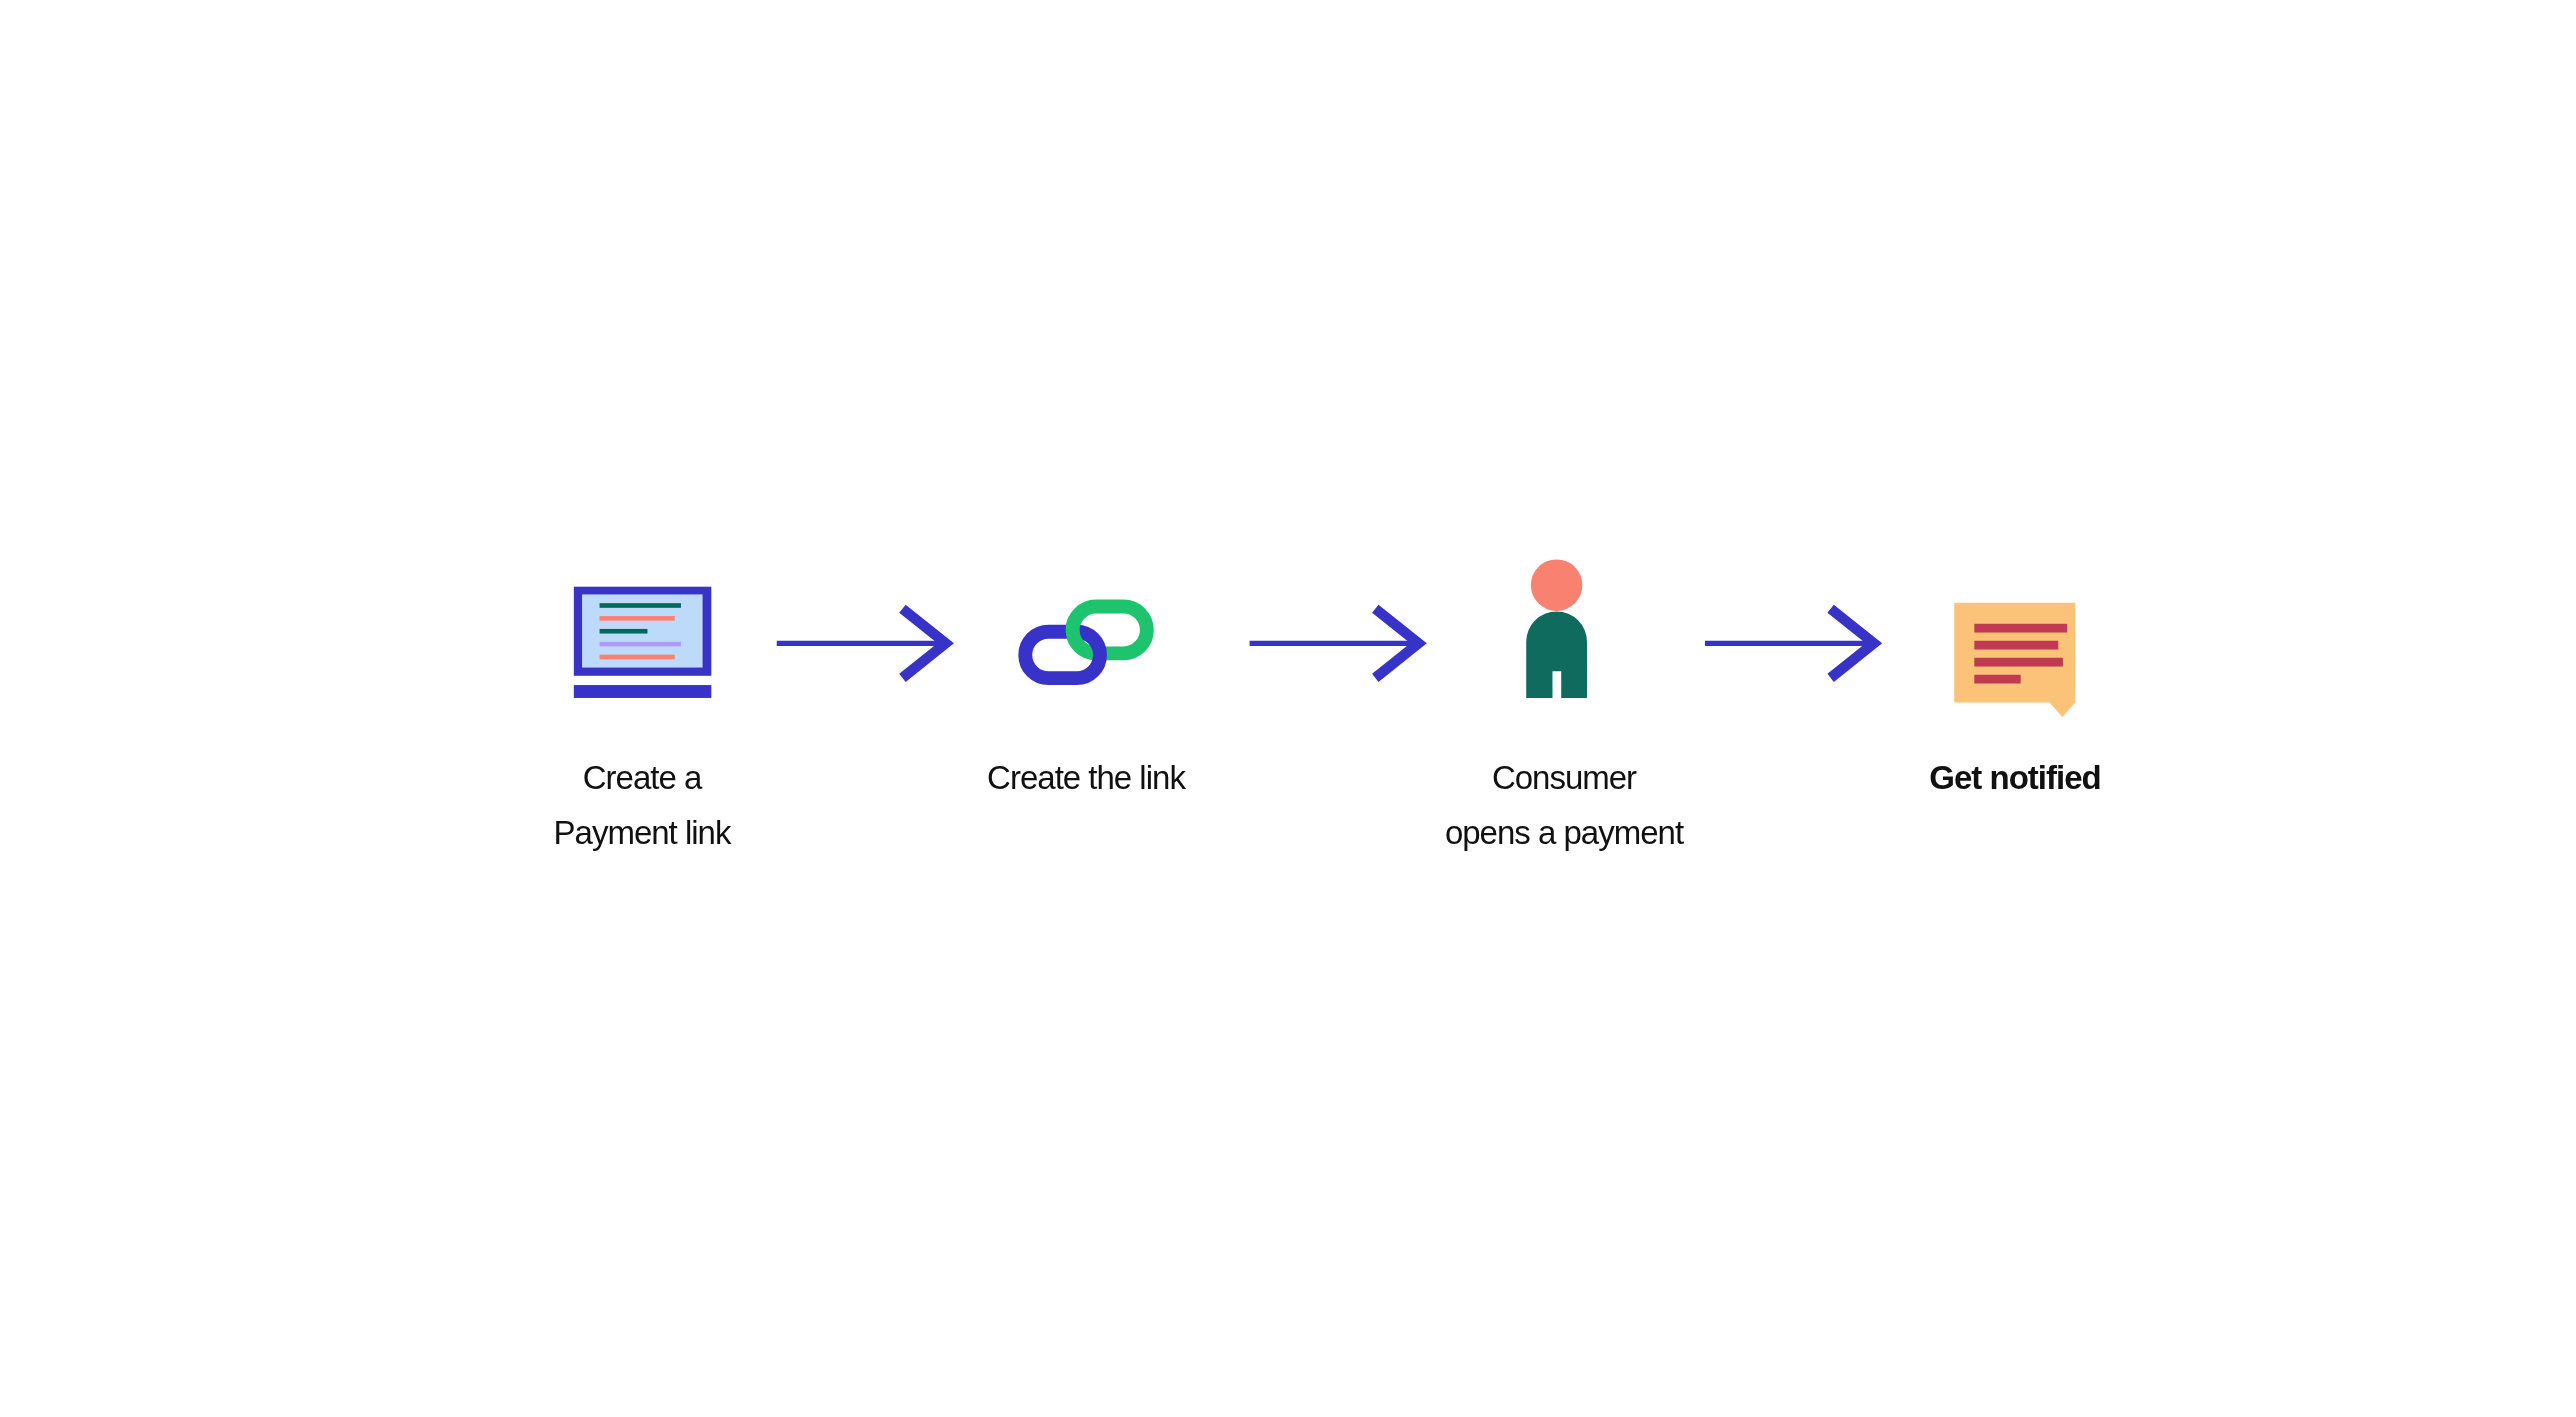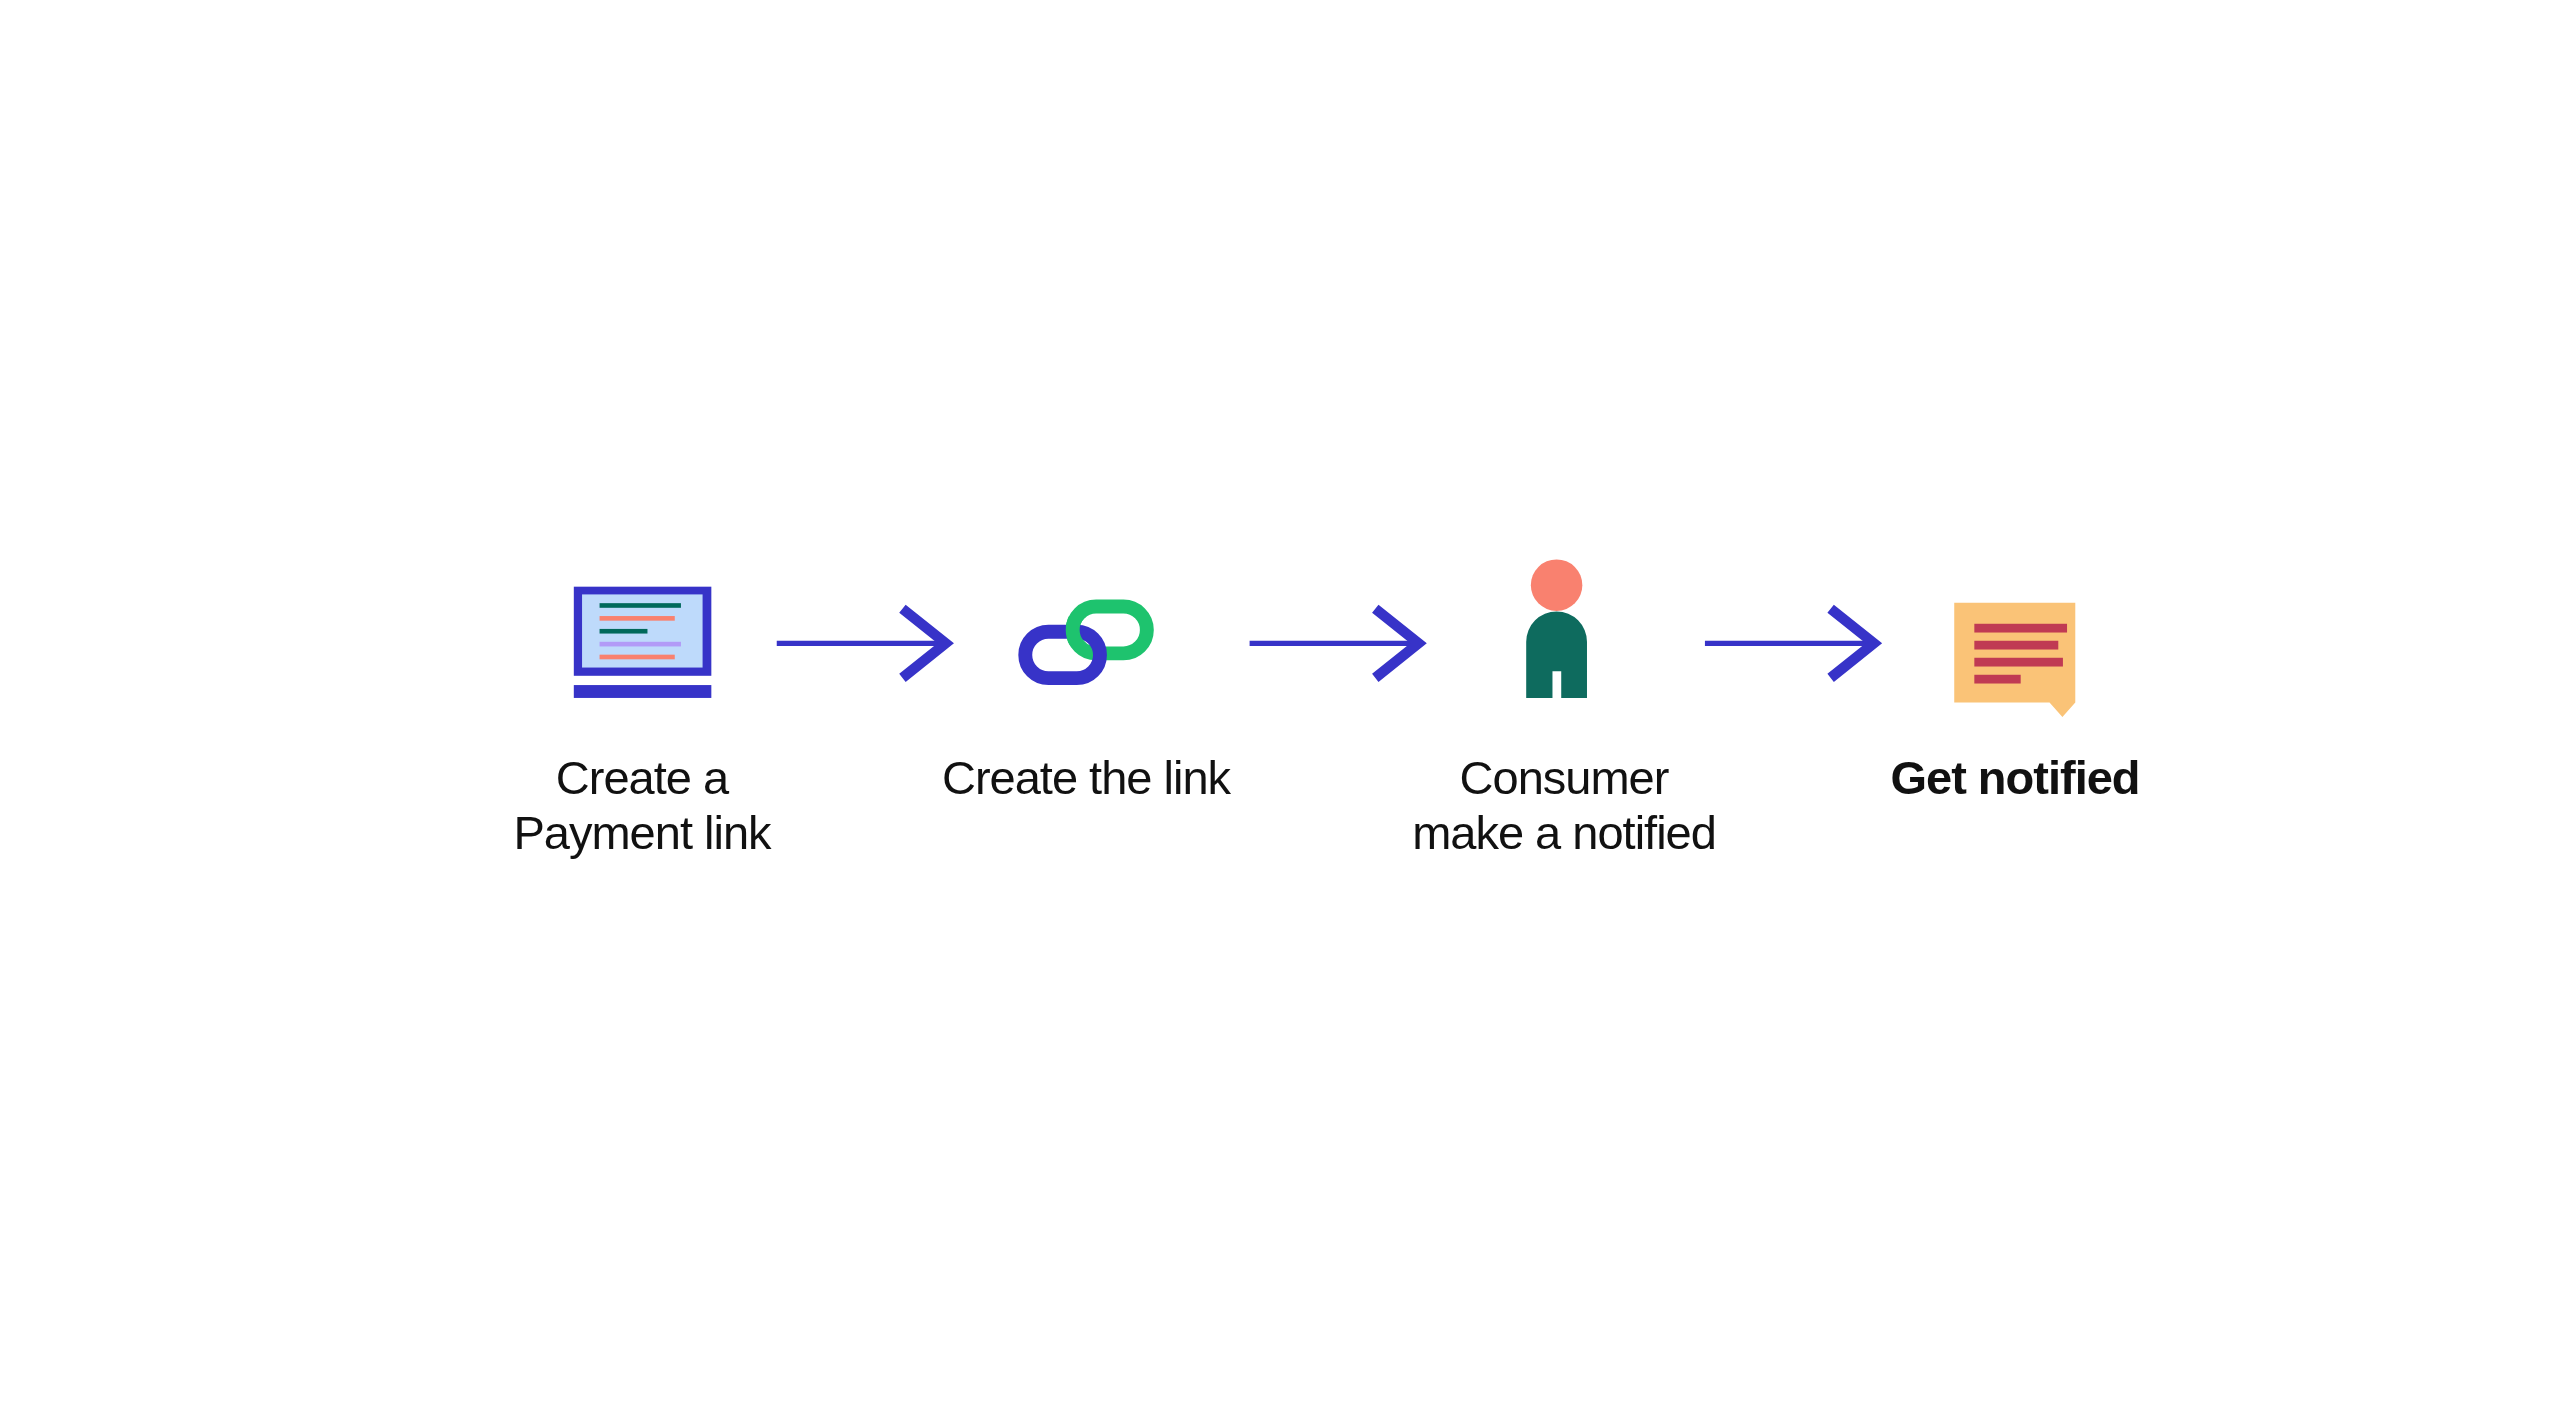--- a/index.html
+++ b/index.html
@@ -17,21 +17,21 @@
     top: 0;
     width: 2663px;
     height: 1417px;
     display: block;
   }
   .step-label {
     position: absolute;
     top: 750px;
     transform: translateX(-50%);
     text-align: center;
-    font-size: 47px;
+    font-size: 33px;
     line-height: 55px;
     letter-spacing: -1px;
     color: #111111;
     white-space: nowrap;
   }
   .step-label .line { white-space: nowrap; }
   .label-1 { left: 642px; }
   .label-2 { left: 1086px; }
   .label-3 { left: 1564px; }
   .label-4 { left: 2015px; font-weight: bold; }
@@ -98,21 +98,21 @@
     <div class="line">Create a</div>
     <div class="line">Payment link</div>
   </div>
 
   <div class="step-label label-2">
     <div class="line">Create the link</div>
   </div>
 
   <div class="step-label label-3">
     <div class="line">Consumer</div>
-    <div class="line">make a notified</div>
+    <div class="line">opens a payment</div>
   </div>
 
   <div class="step-label label-4">
     <div class="line">Get notified</div>
   </div>
 
 </div>
 
 
 </body></html>

